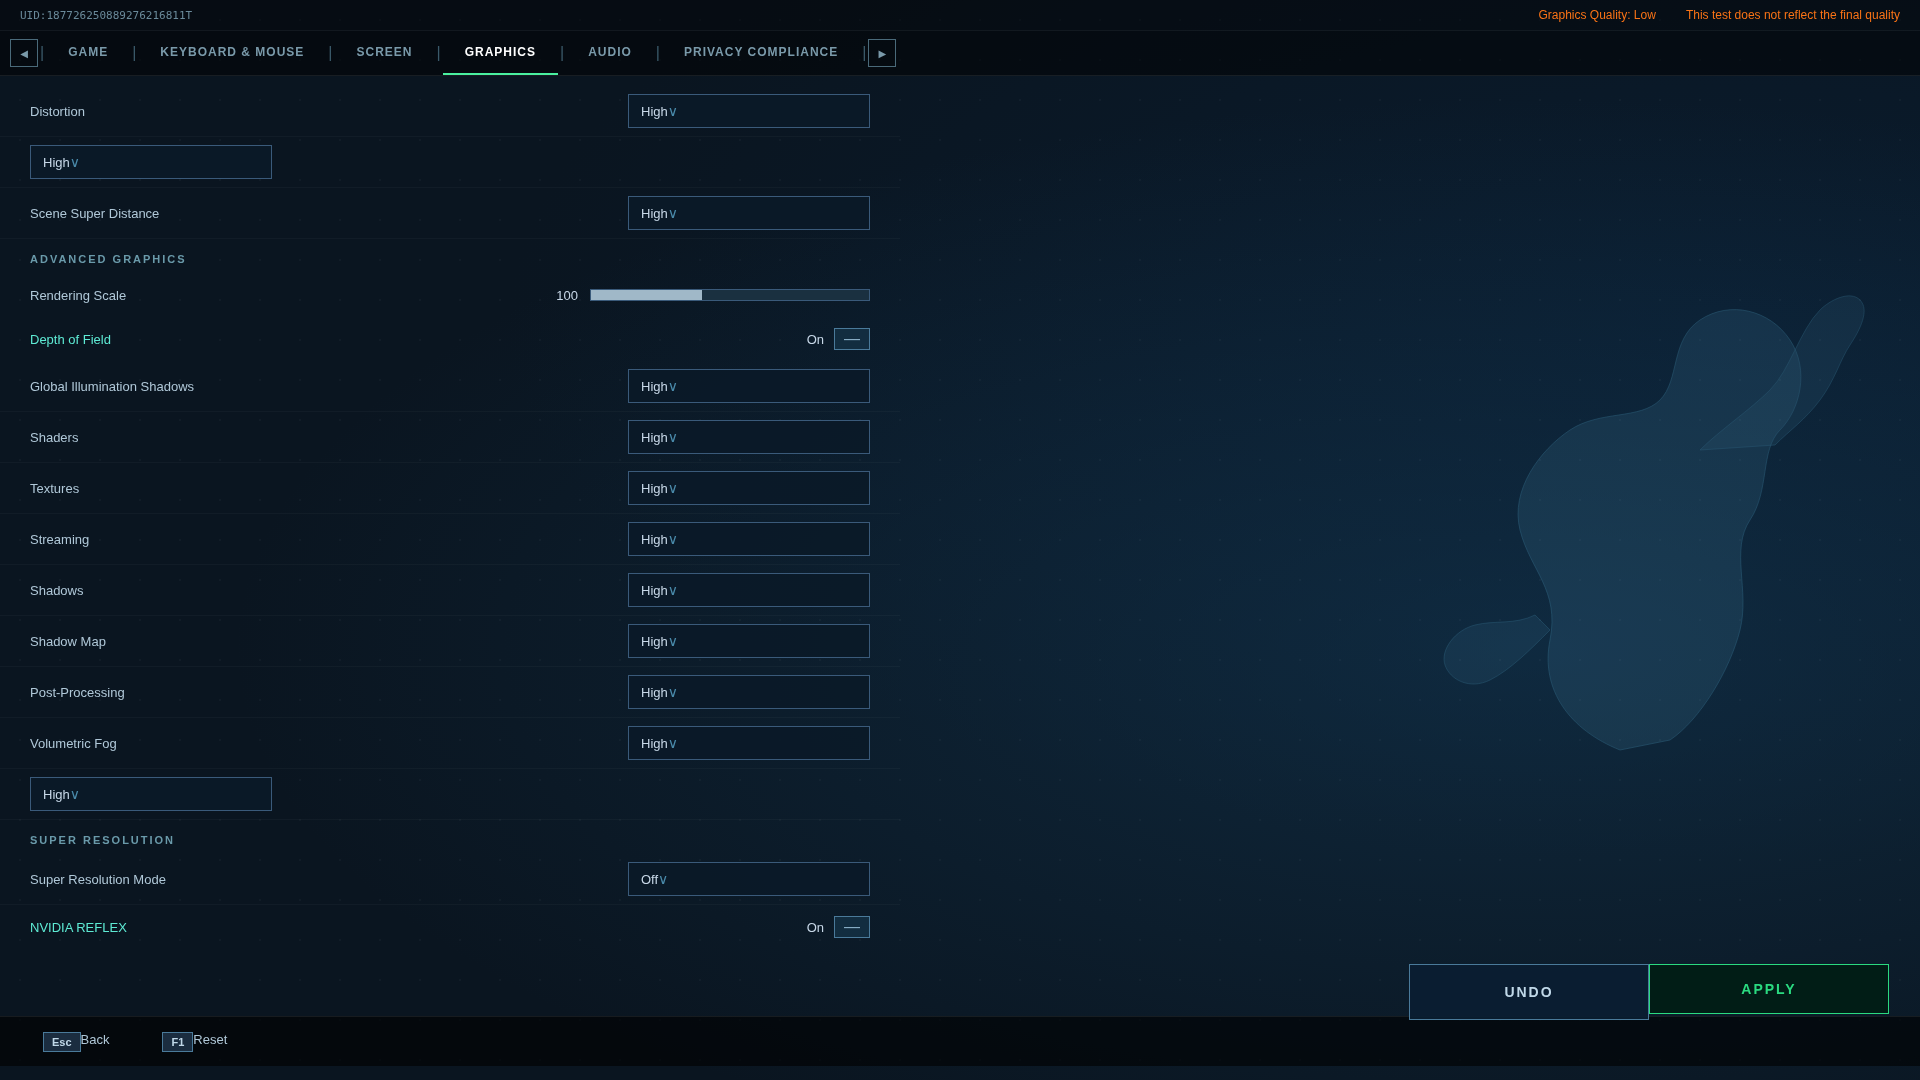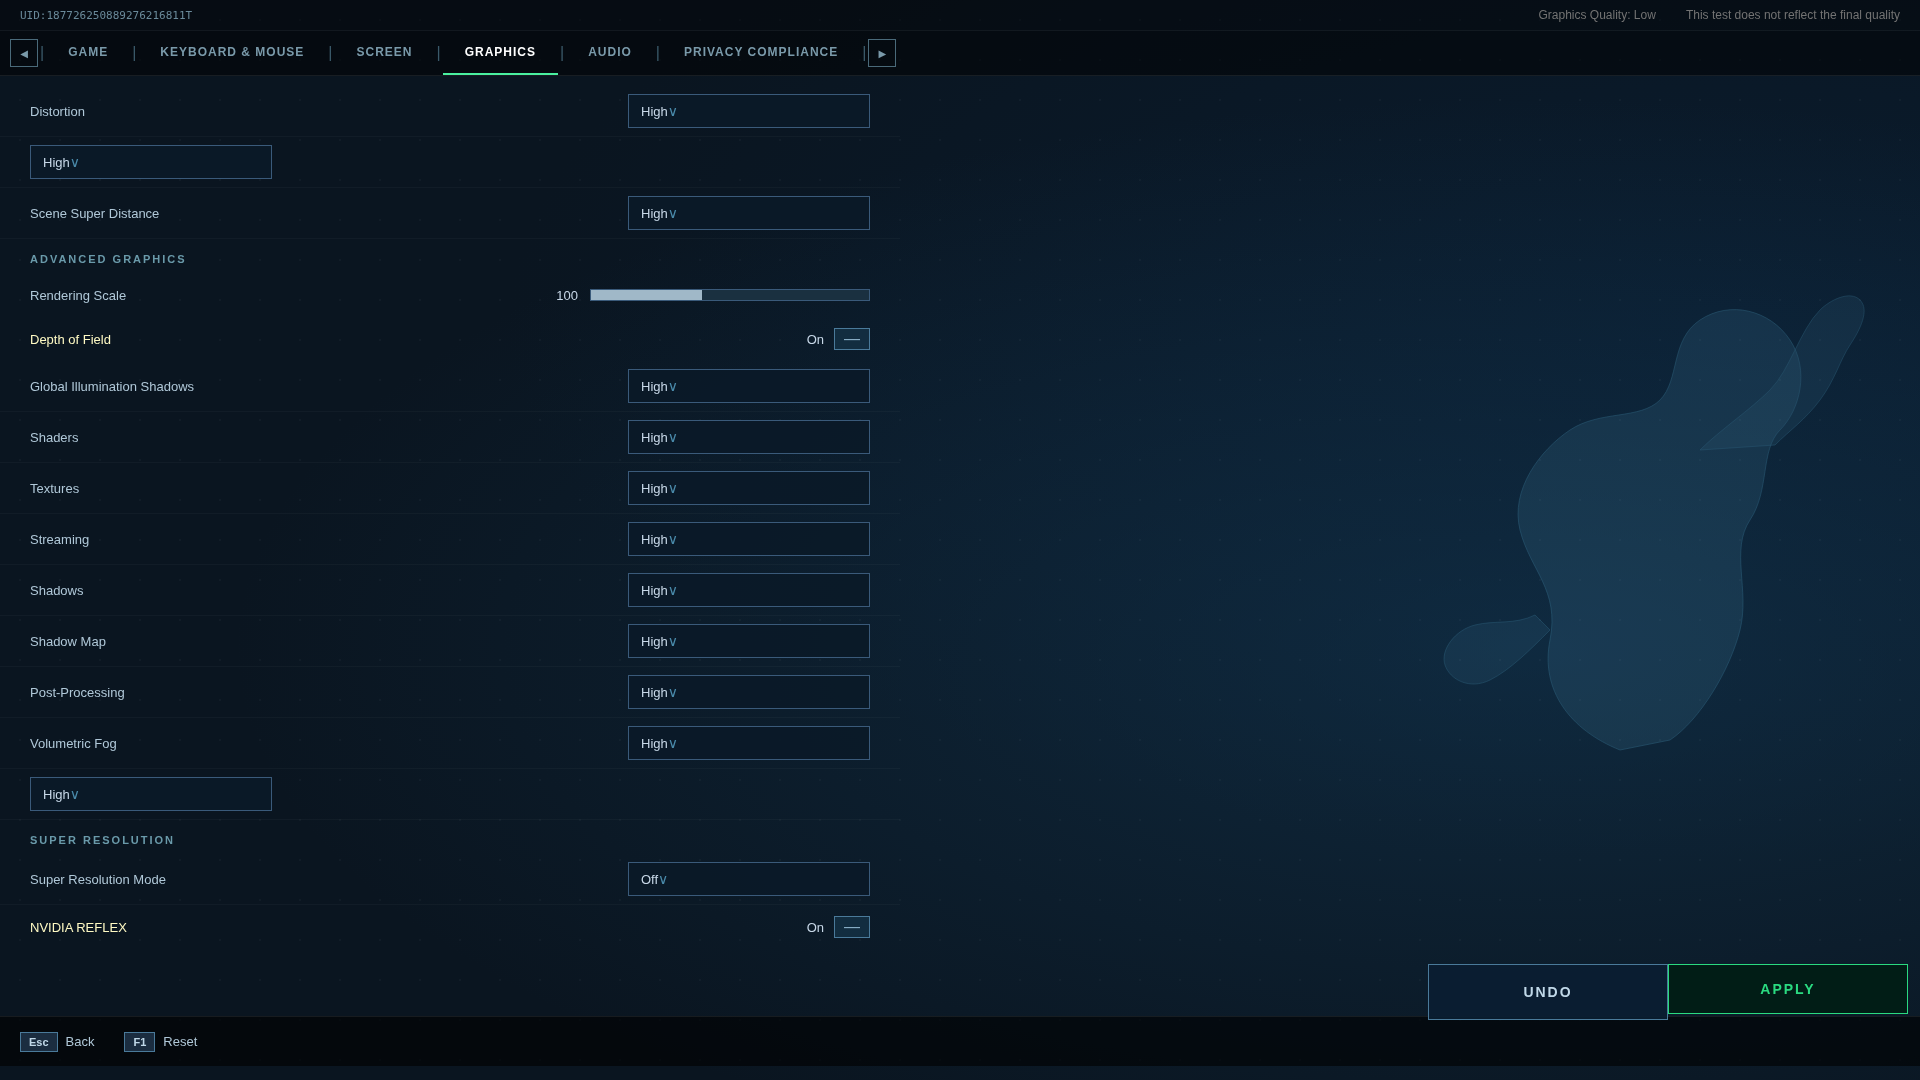--- a/index.html
+++ b/index.html
@@ -50,21 +50,21 @@
     .uid-text {
       font-size: 11px;
       color: #6a8a9a;
       font-family: monospace;
     }
 
     .top-right-info {
       display: flex;
       gap: 30px;
       font-size: 12px;
-      color: #737373;
+      color: #f97316;
     }
 
     
     .nav-tabs {
       position: relative;
       z-index: 10;
       display: flex;
       align-items: center;
       background: rgba(0,0,0,0.5);
       padding: 0 10px;
@@ -223,21 +223,21 @@
     .toggle-row {
       display: flex;
       align-items: center;
       padding: 8px 30px;
       min-height: 44px;
     }
 
     .toggle-label {
       flex: 1;
       font-size: 13px;
-      color: #fef9c3;
+      color: #5eead4;
     }
 
     .toggle-status {
       font-size: 13px;
       color: #c8d8e8;
       margin-right: 10px;
     }
 
     .toggle-btn {
       width: 36px;
@@ -264,40 +264,40 @@
       display: flex;
       align-items: center;
       padding: 0 20px;
       background: rgba(0,0,0,0.6);
       border-top: 1px solid rgba(255,255,255,0.08);
       gap: 30px;
     }
 
     .bottom-btn {
       display: flex;
-      align-items: center;
-      gap: 8px;
+      align-items: flex-start;
       cursor: pointer;
       font-size: 13px;
       color: #b0c8d8;
+      margin-left: 23px;
     }
 
     .key-badge {
       background: rgba(30,50,70,0.9);
       border: 1px solid #4a7a9a;
       padding: 3px 8px;
       font-size: 11px;
       color: #c0d8e8;
       font-weight: bold;
     }
 
     
     .action-buttons {
       position: absolute;
-      right: 12px;
+      right: 31px;
       bottom: 60px;
       z-index: 20;
       display: flex;
       gap: 0;
     }
 
     .btn-undo {
       width: 240px;
       height: 56px;
       background: rgba(10,30,50,0.9);

